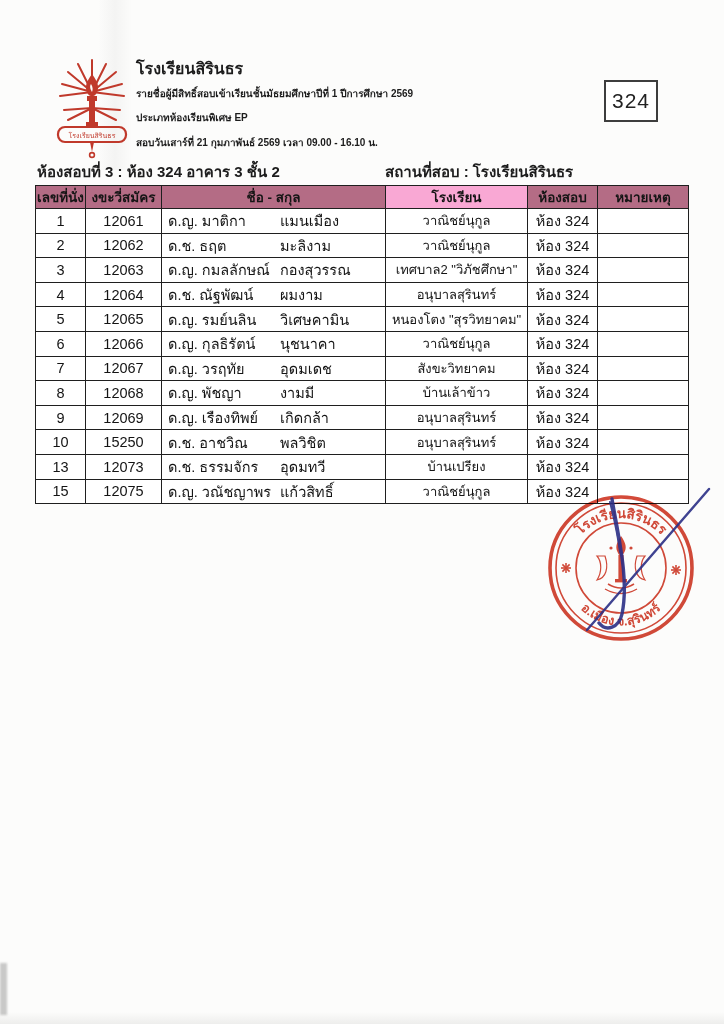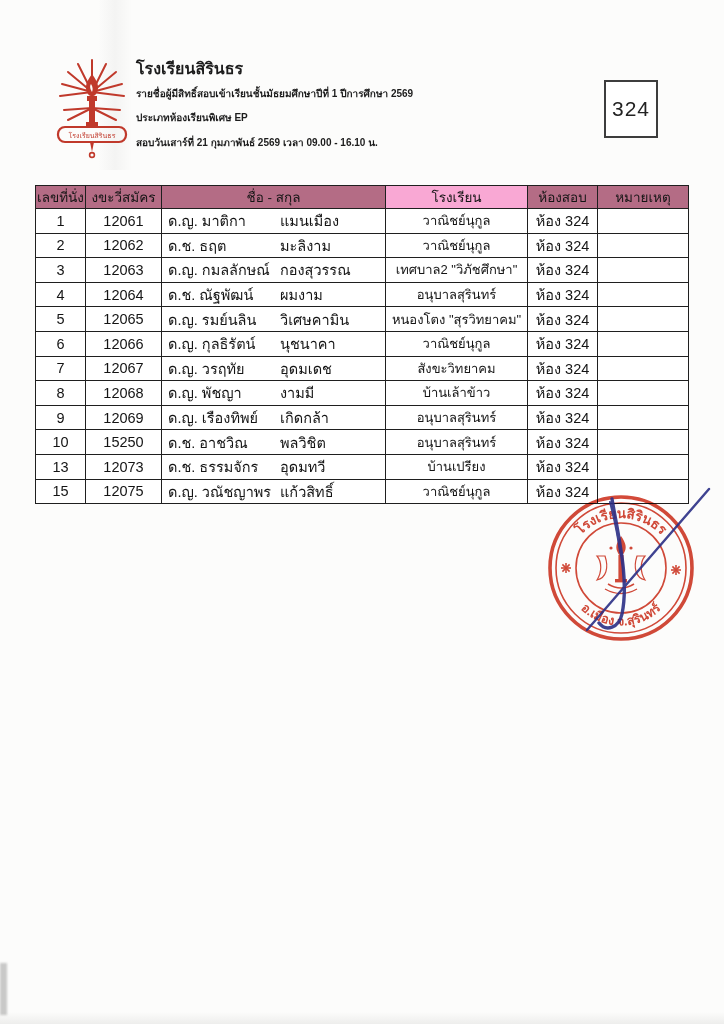--- a/index.html
+++ b/index.html
@@ -16,39 +16,39 @@
   .bottom-band { position:absolute; left:0; bottom:0; width:100%; height:12px;
     background:linear-gradient(to top, rgba(110,110,105,.10), transparent); }
   .edge-mark { position:absolute; left:0; top:963px; width:7px; height:52px;
     background:rgba(70,70,70,.28); filter:blur(1px); }
   
   .logo { position:absolute; left:50px; top:56px; width:84px; height:104px; }
   .titles { position:absolute; left:136px; top:57px; width:460px; }
   .titles div { font-weight:bold; font-size:10px; line-height:24.5px; white-space:nowrap; }
   .titles .school { font-size:16px; }
   .room-box {
-    position:absolute; left:604px; top:80px; width:54px; height:58px;
+    position:absolute; left:604px; top:80px; width:54px; height:42px;
     border:2px solid #3d3d3d; display:flex; align-items:center; justify-content:center;
     font-size:21px; letter-spacing:1px; color:#222; background:#fff;
   }
   
   .subheader { position:absolute; left:35px; top:160px; width:653px; height:24px;
     font-weight:bold; font-size:15px; }
   .subheader .left  { position:absolute; left:2px;  top:0; white-space:nowrap; }
   .subheader .right { position:absolute; left:350px; top:0; white-space:nowrap; }
   
   table.roster {
     position:absolute; left:35px; top:185px; width:653px;
     border-collapse:collapse; table-layout:fixed; background:#fff;
   }
   table.roster th, table.roster td {
     border:1.6px solid #1f1f1f; overflow:hidden; white-space:nowrap;
   }
   table.roster thead th {
-    height:18px; font-size:13.5px; font-weight:normal; color:#151515;
+    height:18px; font-size:13.5px; font-weight:bold; color:#151515;
     text-align:center; vertical-align:middle;
   }
   table.roster tbody tr { height:24.6px; }
   table.roster tbody td { font-size:14.5px; text-align:center; vertical-align:middle; color:#141414; }
   td.name-cell { text-align:left !important; padding-left:6px; }
   td.name-cell .fname { display:inline-block; width:112px; }
   td.school-cell { font-size:13px !important; }
   
   .stamp { position:absolute; left:545px; top:492px; width:152px; height:152px;
     mix-blend-mode:multiply; opacity:.92; }
@@ -97,20 +97,24 @@
     <div class="school">โรงเรียนสิรินธร</div>
     <div>รายชื่อผู้มีสิทธิ์สอบเข้าเรียนชั้นมัธยมศึกษาปีที่ 1  ปีการศึกษา 2569</div>
     <div>ประเภทห้องเรียนพิเศษ EP</div>
     <div>สอบวันเสาร์ที่ 21 กุมภาพันธ์ 2569  เวลา 09.00 - 16.10 น.</div>
   </div>
 
   <div class="room-box">
     <span>324</span>
   </div>
 
+  <div class="subheader">
+    <span class="left">ห้องสอบที่ 3 : ห้อง 324 อาคาร 3 ชั้น 2</span>
+    <span class="right">สถานที่สอบ : โรงเรียนสิรินธร</span>
+  </div>
 
   <table class="roster">
     <colgroup>
       <col style="width:50px">
         <col style="width:76px">
         <col style="width:224px">
       <col style="width:142px">
         <col style="width:70px">
         <col style="width:91px">
     </colgroup>

